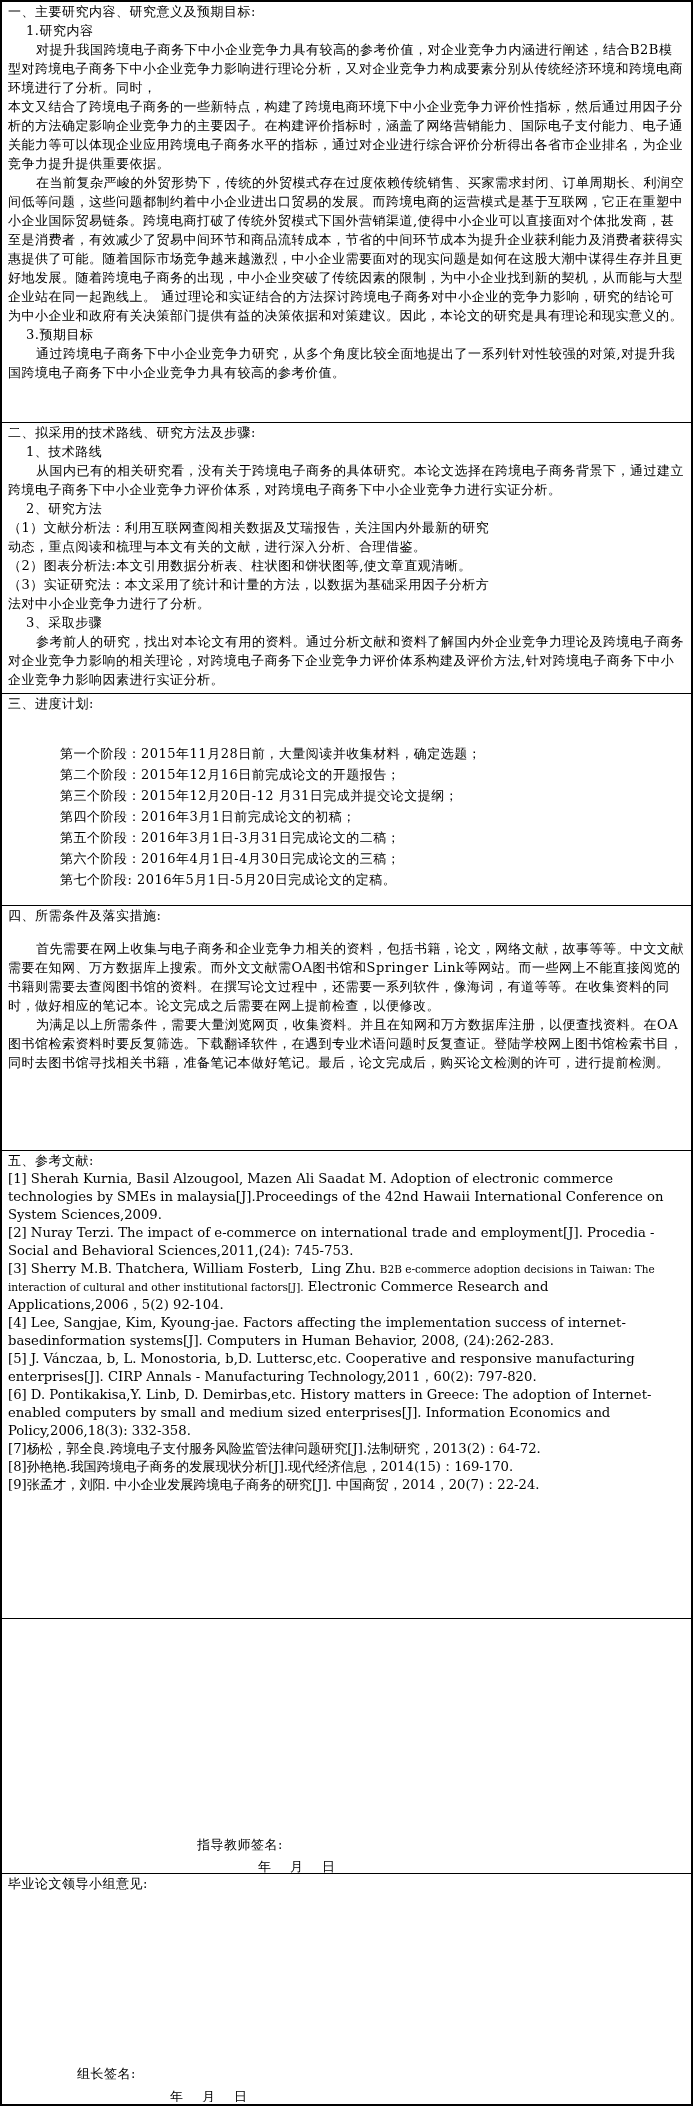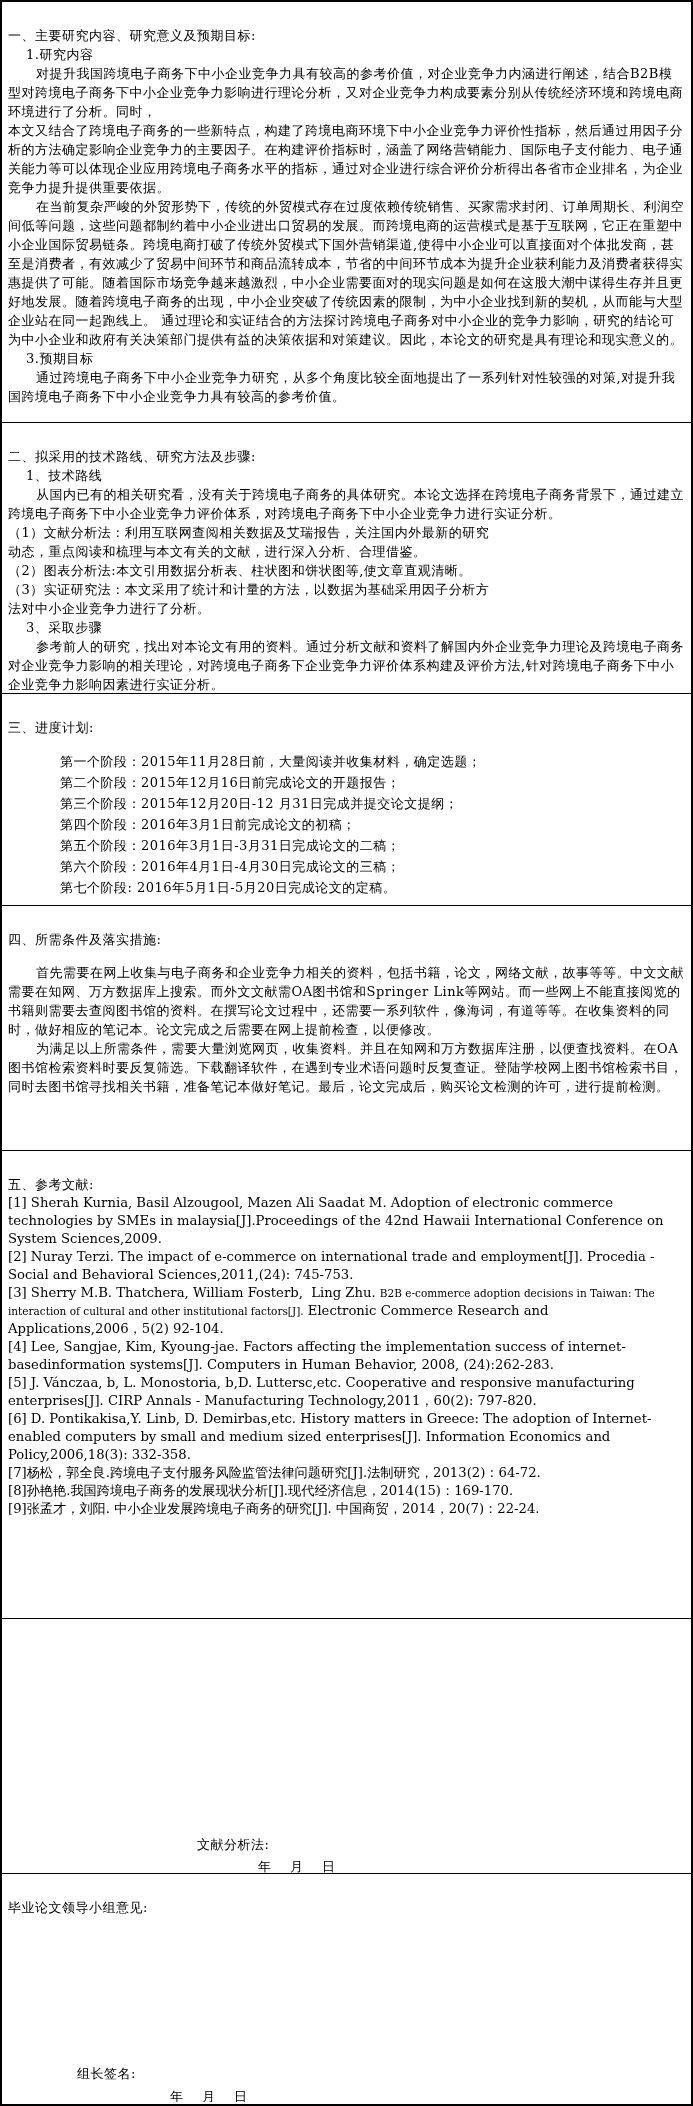--- a/index.html
+++ b/index.html
@@ -9,38 +9,38 @@
     box-sizing:border-box;
     border:2px solid #000;
     background:#fff;
     font-family:"DejaVu Serif","Liberation Serif",serif;
     color:#000;
     overflow:hidden;
   }
   .row{
     box-sizing:border-box;
     border-bottom:1px solid #000;
-    padding:24px 6px 0 6px;
+    padding:0 6px 0 6px;
     overflow:hidden;
     position:relative;
   }
   .row:last-child{border-bottom:none;}
   .r1{height:421px;}
   .r2{height:271px;}
   .r3{height:212px;}
   .r4{height:245px;}
   .r5{height:468px;}
   .r6{height:255px;}
   .r7{height:228px;}
   .cn{font-size:13px;line-height:19px;letter-spacing:0.5px;}
   .cn p{margin:0;white-space:pre-wrap;word-break:break-all;}
   .heading{margin:0;font-weight:normal;white-space:pre-wrap;}
   .sub{padding-left:18px;}
   .ind{text-indent:28px;}
-  .sched{list-style:none;margin:14px 0 0 0;padding:0 0 0 52px;line-height:21px;}
+  .sched{list-style:none;margin:30px 0 0 0;padding:0 0 0 52px;line-height:21px;}
   .sched li{white-space:pre-wrap;}
   .gap-top{margin-top:14px !important;}
   .refs{font-size:13.2px;line-height:18px;letter-spacing:0;}
   .refs p{margin:0;white-space:pre-wrap;word-break:break-word;letter-spacing:0;}
   .refs .small{font-size:10.5px;}
   .sig{position:absolute;margin:0;font-size:13px;letter-spacing:0.5px;white-space:pre;}
   .r6 .sig-name{left:195px;top:216px;}
   .r6 .sig-date{left:256px;top:238px;}
   .r7 .sig-name{left:75px;top:190px;}
   .r7 .sig-date{left:168px;top:213px;}
@@ -57,20 +57,21 @@
     <p>本文又结合了跨境电子商务的一些新特点，构建了跨境电商环境下中小企业竞争力评价性指标，然后通过用因子分析的方法确定影响企业竞争力的主要因子。在构建评价指标时，涵盖了网络营销能力、国际电子支付能力、电子通关能力等可以体现企业应用跨境电子商务水平的指标，通过对企业进行综合评价分析得出各省市企业排名，为企业竞争力提升提供重要依据。</p>
     <p class="ind">在当前复杂严峻的外贸形势下，传统的外贸模式存在过度依赖传统销售、买家需求封闭、订单周期长、利润空间低等问题，这些问题都制约着中小企业进出口贸易的发展。而跨境电商的运营模式是基于互联网，它正在重塑中小企业国际贸易链条。跨境电商打破了传统外贸模式下国外营销渠道,使得中小企业可以直接面对个体批发商，甚至是消费者，有效减少了贸易中间环节和商品流转成本，节省的中间环节成本为提升企业获利能力及消费者获得实惠提供了可能。随着国际市场竞争越来越激烈，中小企业需要面对的现实问题是如何在这股大潮中谋得生存并且更好地发展。随着跨境电子商务的出现，中小企业突破了传统因素的限制，为中小企业找到新的契机，从而能与大型企业站在同一起跑线上。 通过理论和实证结合的方法探讨跨境电子商务对中小企业的竞争力影响，研究的结论可为中小企业和政府有关决策部门提供有益的决策依据和对策建议。因此，本论文的研究是具有理论和现实意义的。</p>
     <p class="sub">3.预期目标</p>
     <p class="ind">通过跨境电子商务下中小企业竞争力研究，从多个角度比较全面地提出了一系列针对性较强的对策,对提升我国跨境电子商务下中小企业竞争力具有较高的参考价值。</p>
   </div>
 
   <div class="row r2 cn">
     <p class="heading">二、拟采用的技术路线、研究方法及步骤:</p>
     <p class="sub">1、技术路线</p>
     <p class="ind">从国内已有的相关研究看，没有关于跨境电子商务的具体研究。本论文选择在跨境电子商务背景下，通过建立跨境电子商务下中小企业竞争力评价体系，对跨境电子商务下中小企业竞争力进行实证分析。</p>
+    <p class="sub">2、研究方法</p>
     <p>（1）文献分析法：利用互联网查阅相关数据及艾瑞报告，关注国内外最新的研究
 动态，重点阅读和梳理与本文有关的文献，进行深入分析、合理借鉴。</p>
     <p>（2）图表分析法:本文引用数据分析表、柱状图和饼状图等,使文章直观清晰。</p>
     <p>（3）实证研究法：本文采用了统计和计量的方法，以数据为基础采用因子分析方
 法对中小企业竞争力进行了分析。</p>
     <p class="sub">3、采取步骤</p>
     <p class="ind">参考前人的研究，找出对本论文有用的资料。通过分析文献和资料了解国内外企业竞争力理论及跨境电子商务对企业竞争力影响的相关理论，对跨境电子商务下企业竞争力评价体系构建及评价方法,针对跨境电子商务下中小企业竞争力影响因素进行实证分析。</p>
   </div>
 
   <div class="row r3 cn">
@@ -101,21 +102,21 @@
       <p>[4] Lee, Sangjae, Kim, Kyoung-jae. Factors affecting the implementation success of internet-basedinformation systems[J]. Computers in Human Behavior, 2008, (24):262-283.</p>
       <p>[5] J. Vánczaa, b, L. Monostoria, b,D. Luttersc,etc. Cooperative and responsive manufacturing enterprises[J]. CIRP Annals - Manufacturing Technology,2011，60(2): 797-820.</p>
       <p>[6] D. Pontikakisa,Y. Linb, D. Demirbas,etc. History matters in Greece: The adoption of Internet-enabled computers by small and medium sized enterprises[J]. Information Economics and Policy,2006,18(3): 332-358.</p>
       <p>[7]杨松，郭全良.跨境电子支付服务风险监管法律问题研究[J].法制研究，2013(2)：64-72.</p>
       <p>[8]孙艳艳.我国跨境电子商务的发展现状分析[J].现代经济信息，2014(15)：169-170.</p>
       <p>[9]张孟才，刘阳. 中小企业发展跨境电子商务的研究[J]. 中国商贸，2014，20(7)：22-24.</p>
     </div>
   </div>
 
   <div class="row r6 cn">
-    <p class="sig sig-name">文献分析法:</p>
+    <p class="sig sig-name">指导教师签名:</p>
     <p class="sig sig-date">年    月    日</p>
   </div>
 
   <div class="row r7 cn">
     <p class="heading">毕业论文领导小组意见:</p>
     <p class="sig sig-name">组长签名:</p>
     <p class="sig sig-date">年    月    日</p>
   </div>
 
 </div>

